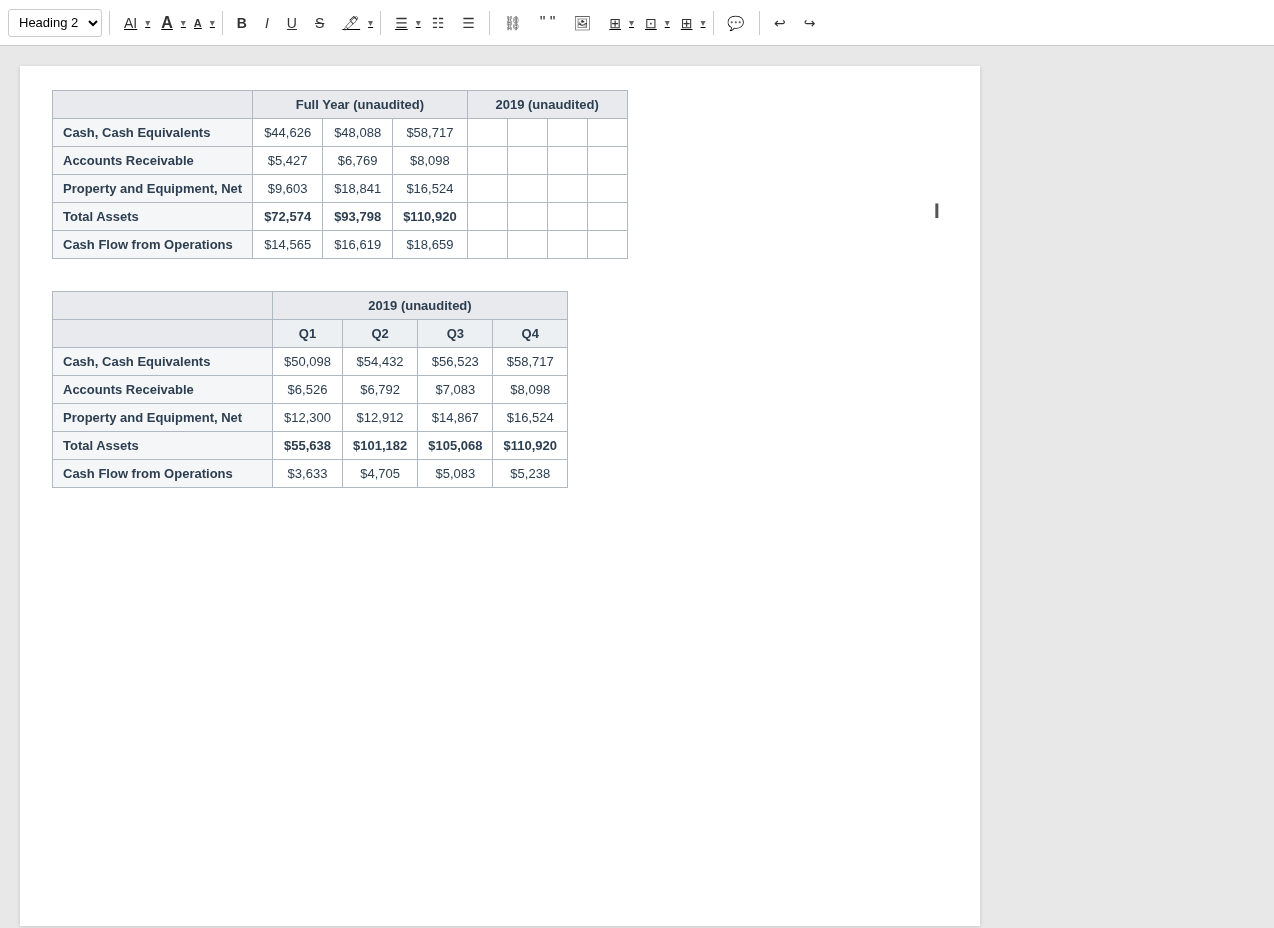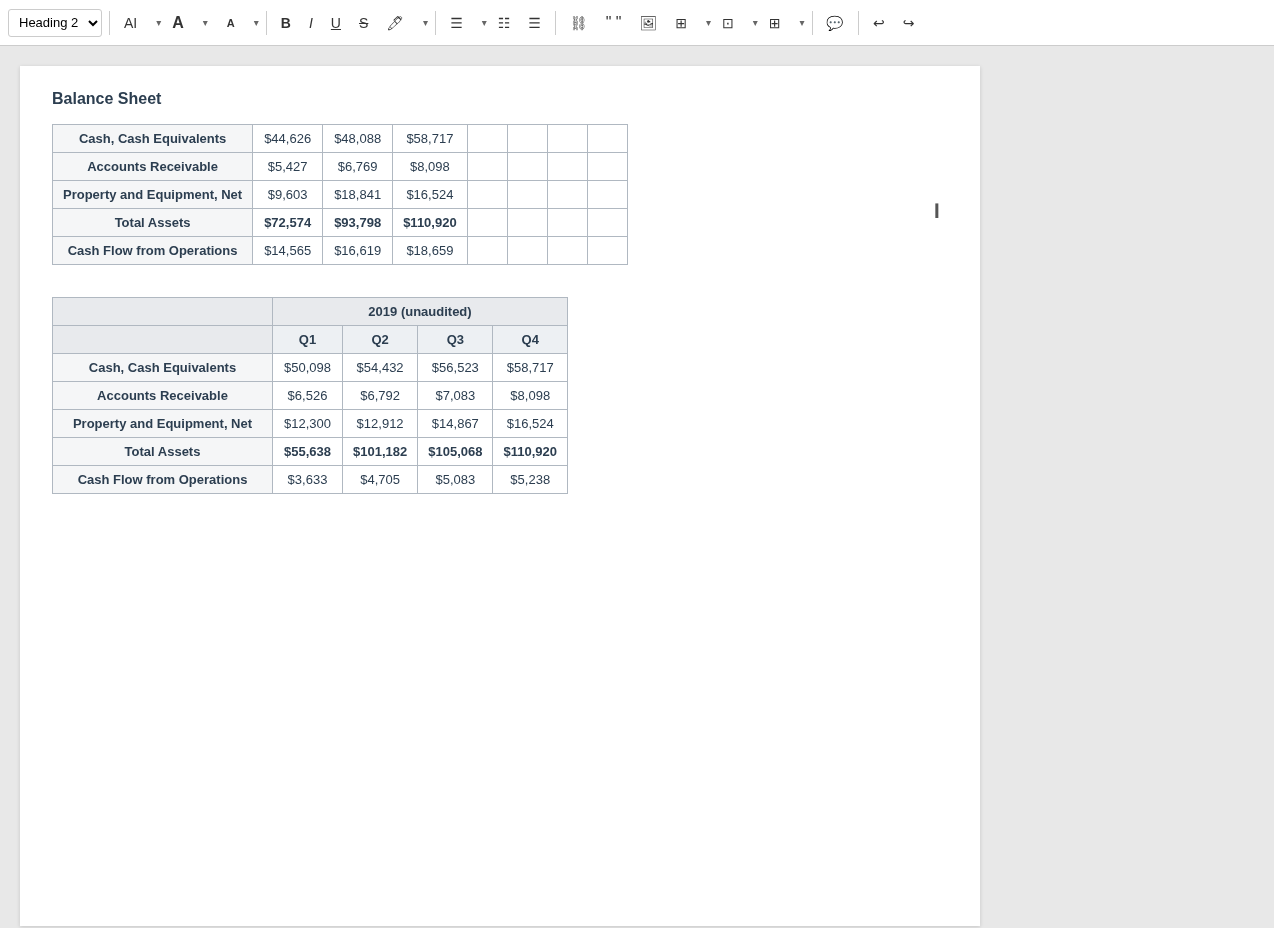--- a/index.html
+++ b/index.html
@@ -46,21 +46,22 @@
       display: flex;
       align-items: center;
       justify-content: center;
       color: #333;
     }
     .toolbar-btn.bold { font-weight: bold; }
     .toolbar-btn.italic { font-style: italic; }
     .toolbar-dropdown {
       display: flex;
       align-items: center;
-      gap: 12px;
+      gap: 1px;
+      text-decoration: underline;
     }
     .dropdown-arrow {
       font-size: 10px;
       color: #666;
     }
 
     
     .editor-wrapper {
       background: #e8e8e8;
       min-height: 882px;
@@ -103,21 +104,21 @@
       border-collapse: collapse;
       font-size: 13px;
     }
     table td, table th {
       border: 1px solid #b0b8c1;
       padding: 6px 10px;
       text-align: center;
       color: #2c3e50;
     }
     table td.row-label {
-      text-align: center;
+      text-align: left;
       font-weight: bold;
       background: #f5f6f7;
       min-width: 180px;
     }
     table td.value-cell {
       background: #fff;
       min-width: 70px;
     }
     table td.empty-cell {
       background: #fff;
@@ -217,24 +218,28 @@
   <button class="toolbar-btn">↩</button>
   <button class="toolbar-btn">↪</button>
 </div>
 
 <div class="editor-wrapper">
   <div class="editor-content">
 
     <div class="cursor-indicator">𝐈</div>
 
     <div class="table-wrapper">
-      <div class="section-heading">Balance Sheet</div>
 
       <table>
         <thead>
+          <tr>
+            <th class="corner" style="min-width:200px;"></th>
+            <th class="header-main" colspan="3">Full Year (unaudited)</th>
+            <th class="header-main" colspan="4">2019 (unaudited)</th>
+          </tr>
         </thead>
         <tbody id="balance-sheet-body">
         <tr>
       <td class="row-label">Cash, Cash Equivalents</td>
       <td class="value-cell">$44,626</td>
       <td class="value-cell">$48,088</td>
       <td class="value-cell">$58,717</td>
       <td class="empty-cell"></td>
       <td class="empty-cell"></td>
       <td class="empty-cell"></td>

